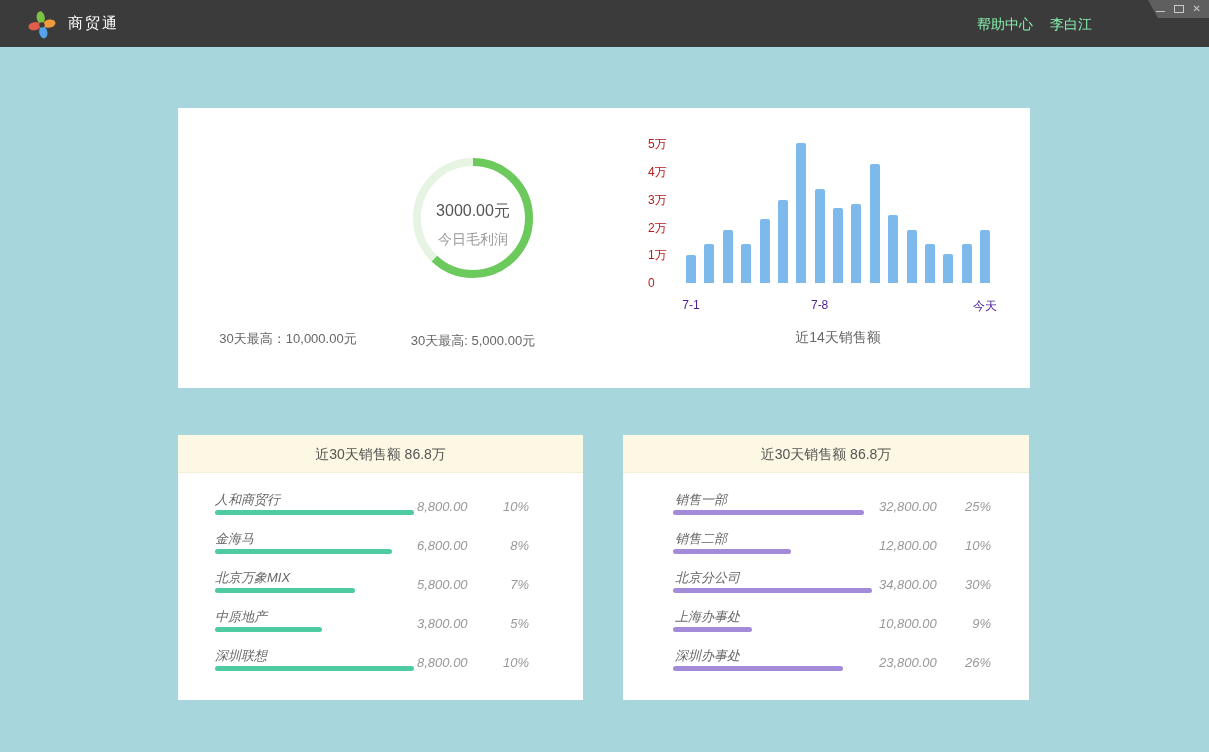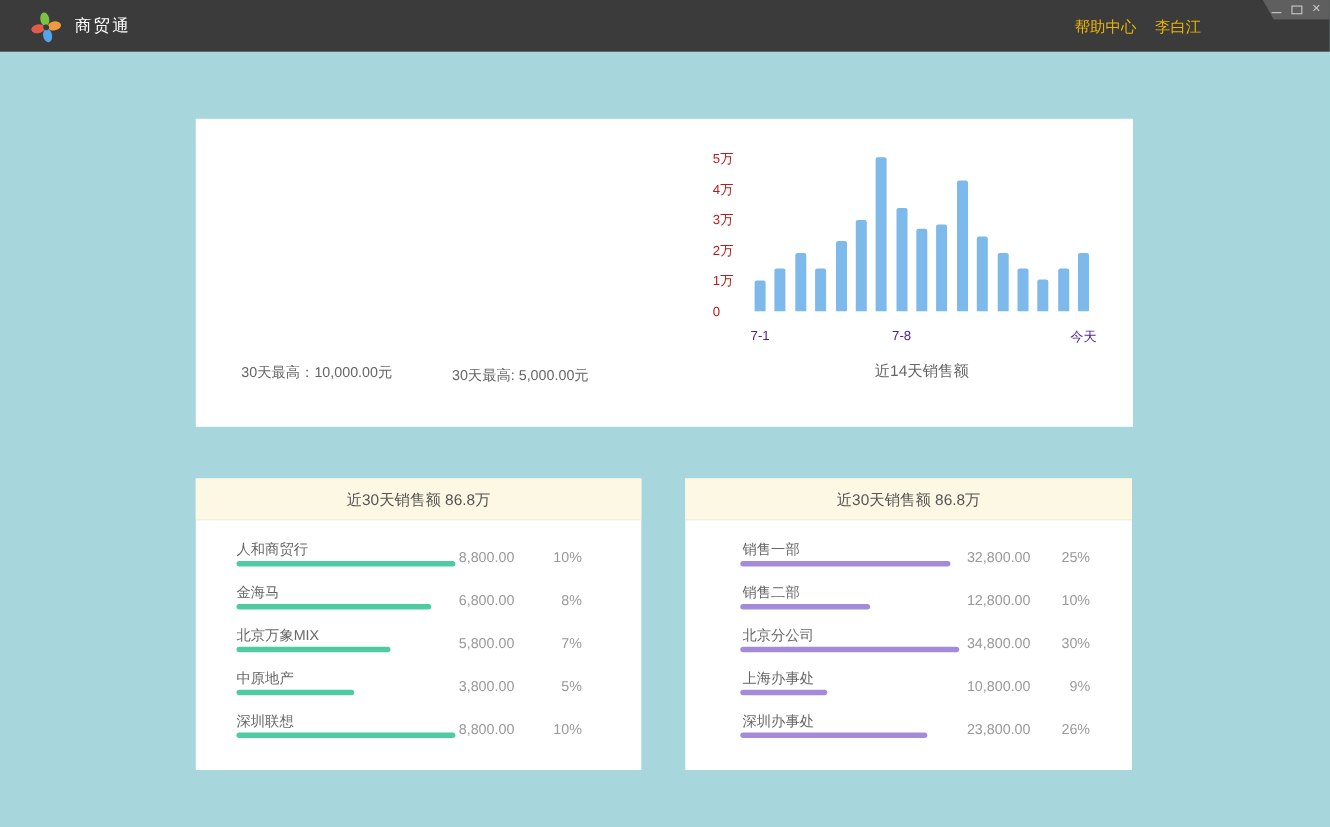--- a/index.html
+++ b/index.html
@@ -14,21 +14,21 @@
   .titlebar {
     position:absolute; left:0; top:0; width:1209px; height:47px;
     background:#3b3b3b;
   }
   .logo { position:absolute; left:27px; top:9px; width:30px; height:30px; }
   .app-title {
     position:absolute; left:68px; top:14px;
     color:#ffffff; font-size:15px; letter-spacing:2px;
   }
   .tb-link {
-    position:absolute; top:16px; color:#eab308; font-size:14px; cursor:pointer;
+    position:absolute; top:16px; color:#86efac; font-size:14px; cursor:pointer;
   }
   .tb-help { left:977px; }
   .tb-user { left:1050px; }
   .win-controls {
     position:absolute; right:0; top:0; width:61px; height:18px;
     background:#5f5f5f;
     clip-path:polygon(0 0,100% 0,100% 100%,10px 100%);
     display:flex; align-items:center; justify-content:flex-end;
     gap:9px; padding:0 8px 0 0;
   }
@@ -75,21 +75,21 @@
     position:absolute; top:160px; font-size:12px; color:#4c1d95;
     transform:translateX(-50%); white-space:nowrap;
   }
   .chart-caption {
     position:absolute; left:38px; top:191px; width:304px;
     text-align:center; font-size:14px; color:#666;
   }
 
   
   .rows { padding-top:15px; }
-  .rank-row { position:relative; height:39px; cursor:pointer; }
+  .rank-row { position:relative; height:39px; cursor:pointer;font-style:italic; }
   .row-name { position:absolute; top:3px; font-size:13px; color:#666; }
   .row-bar  { position:absolute; top:22px; height:5px; border-radius:3px; }
   .row-vals { position:absolute; top:11px; display:flex; font-size:13px; color:#999; }
   .row-amount { width:78px; text-align:left; }
   .row-pct { width:34px; text-align:right; }
   .card-bl .row-name, .card-bl .row-bar { left:37px; }
   .card-bl .row-vals { right:54px; }
   .card-br .row-name { left:52px; }
   .card-br .row-bar  { left:50px; }
   .card-br .row-vals { right:38px; }
@@ -114,20 +114,30 @@
     <span class="wc-min"></span>
     <span class="wc-max"></span>
     <span class="wc-close">✕</span>
   </div>
 </div>
 
 <div class="card card-top">
 
   <div class="footnote footnote-1">30天最高：10,000.00元</div>
 
+  <div class="donut donut-2">
+    <svg width="126" height="126" viewBox="0 0 126 126">
+      <circle class="track" cx="63" cy="63" r="56" fill="none" stroke-width="8" stroke="#e7f4e3"></circle>
+      <circle class="arc" cx="63" cy="63" r="56" fill="none" stroke-width="8" transform="rotate(-90 63 63)" stroke="#6cc95c" stroke-dasharray="218.15219386527522 351.85837720205683"></circle>
+    </svg>
+    <div class="donut-text">
+      <div class="donut-value">3000.00元</div>
+      <div class="donut-label">今日毛利润</div>
+    </div>
+  </div>
   <div class="footnote footnote-2">30天最高: 5,000.00元</div>
 
   <div class="chart-area">
     <span class="ylab" style="top:-1px">5万</span>
     <span class="ylab" style="top:27px">4万</span>
     <span class="ylab" style="top:55px">3万</span>
     <span class="ylab" style="top:83px">2万</span>
     <span class="ylab" style="top:110px">1万</span>
     <span class="ylab" style="top:138px">0</span>
     <div id="bars">

